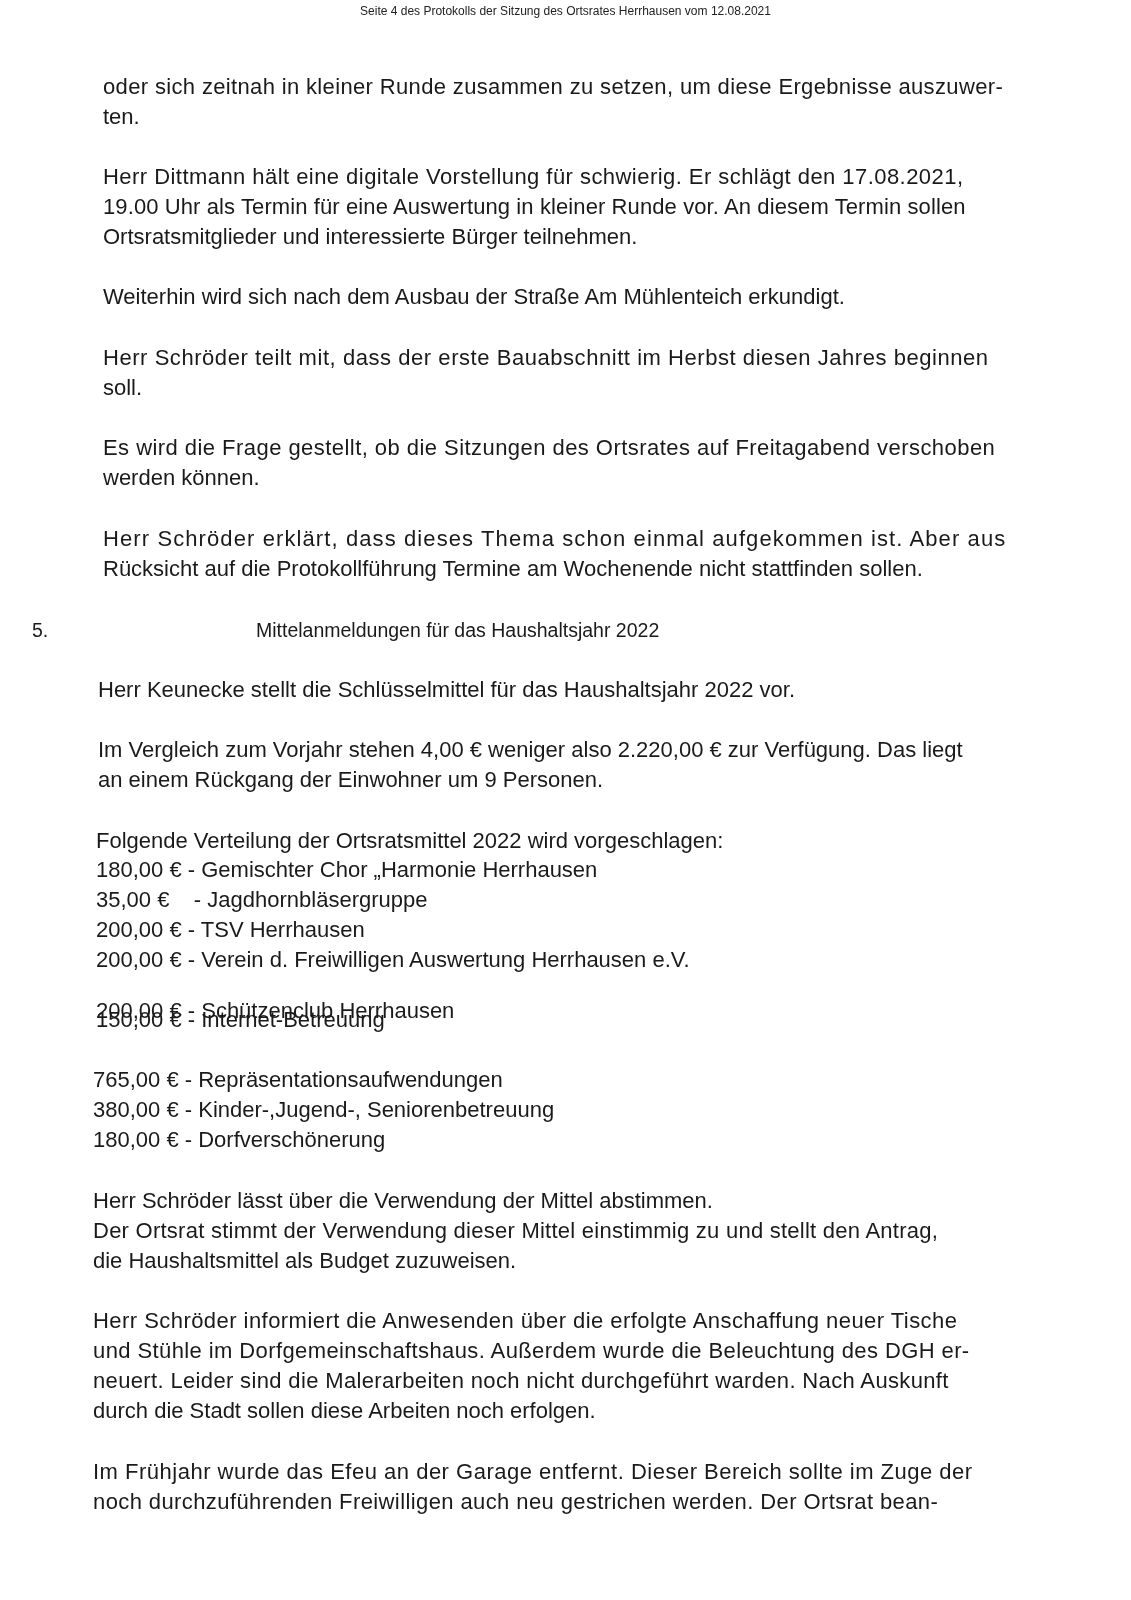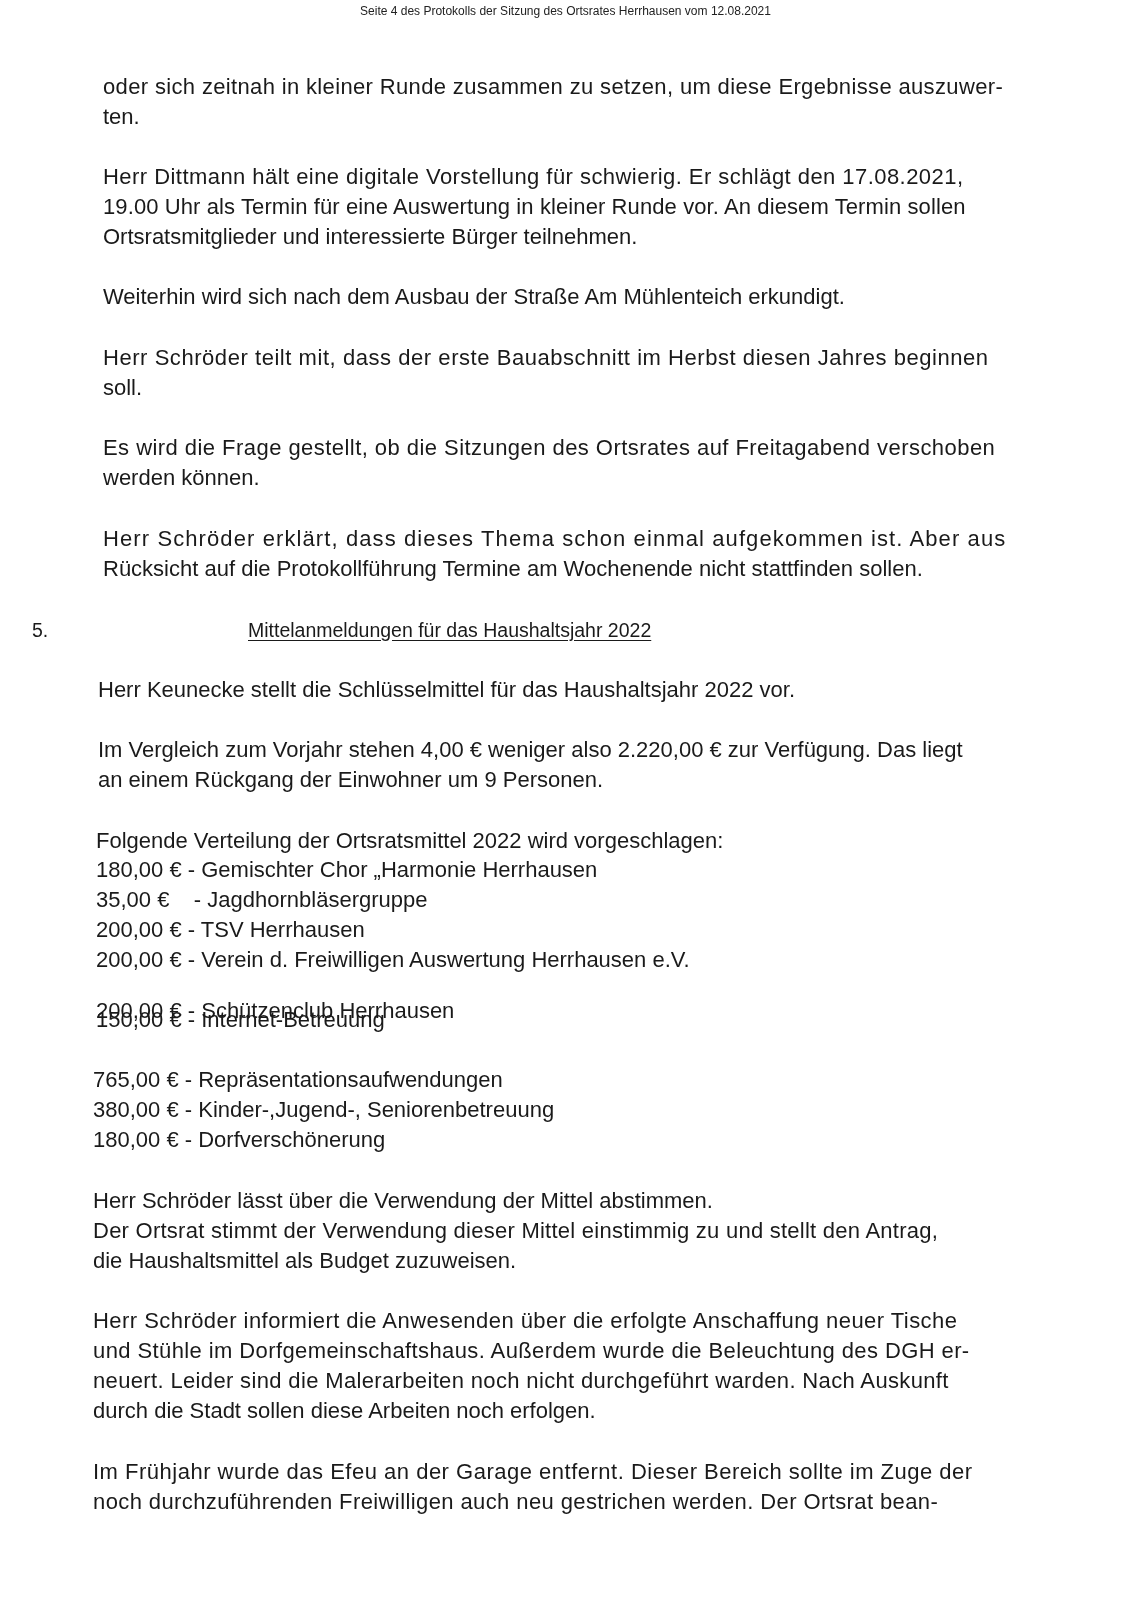--- a/index.html
+++ b/index.html
@@ -8,22 +8,22 @@
     font-family: "Liberation Sans", "DejaVu Sans", sans-serif;
     color: #1a1a1a;
   }
   .header {
     position: absolute; top: 4px; left: 0; width: 1131px;
     text-align: center; font-size: 12px; color: #222;
   }
   .line { position: absolute; font-size: 22px; line-height: 30px; white-space: pre; margin: 0; }
   .section-num { position: absolute; left: 32px; top: 615px; font-size: 19.5px; line-height: 30px; }
   .section-title {
-    position: absolute; left: 248px; top: 615px; font-size: 19.5px; line-height: 30px;
-    text-decoration: underline; text-underline-offset: 3px;
+    position: absolute; left: 256px; top: 615px; font-size: 19.5px; line-height: 30px;
+    text-underline-offset: 3px;
   }
 </style>
 </head>
 <body>
 
 <div class="header">Seite 4 des Protokolls der Sitzung des Ortsrates Herrhausen vom 12.08.2021</div>
 
 <div class="line" style="left:103px;top:72px;letter-spacing:0.35px">oder sich zeitnah in kleiner Runde zusammen zu setzen, um diese Ergebnisse auszuwer-</div>
 <div class="line" style="left:103px;top:102px">ten.</div>
 

